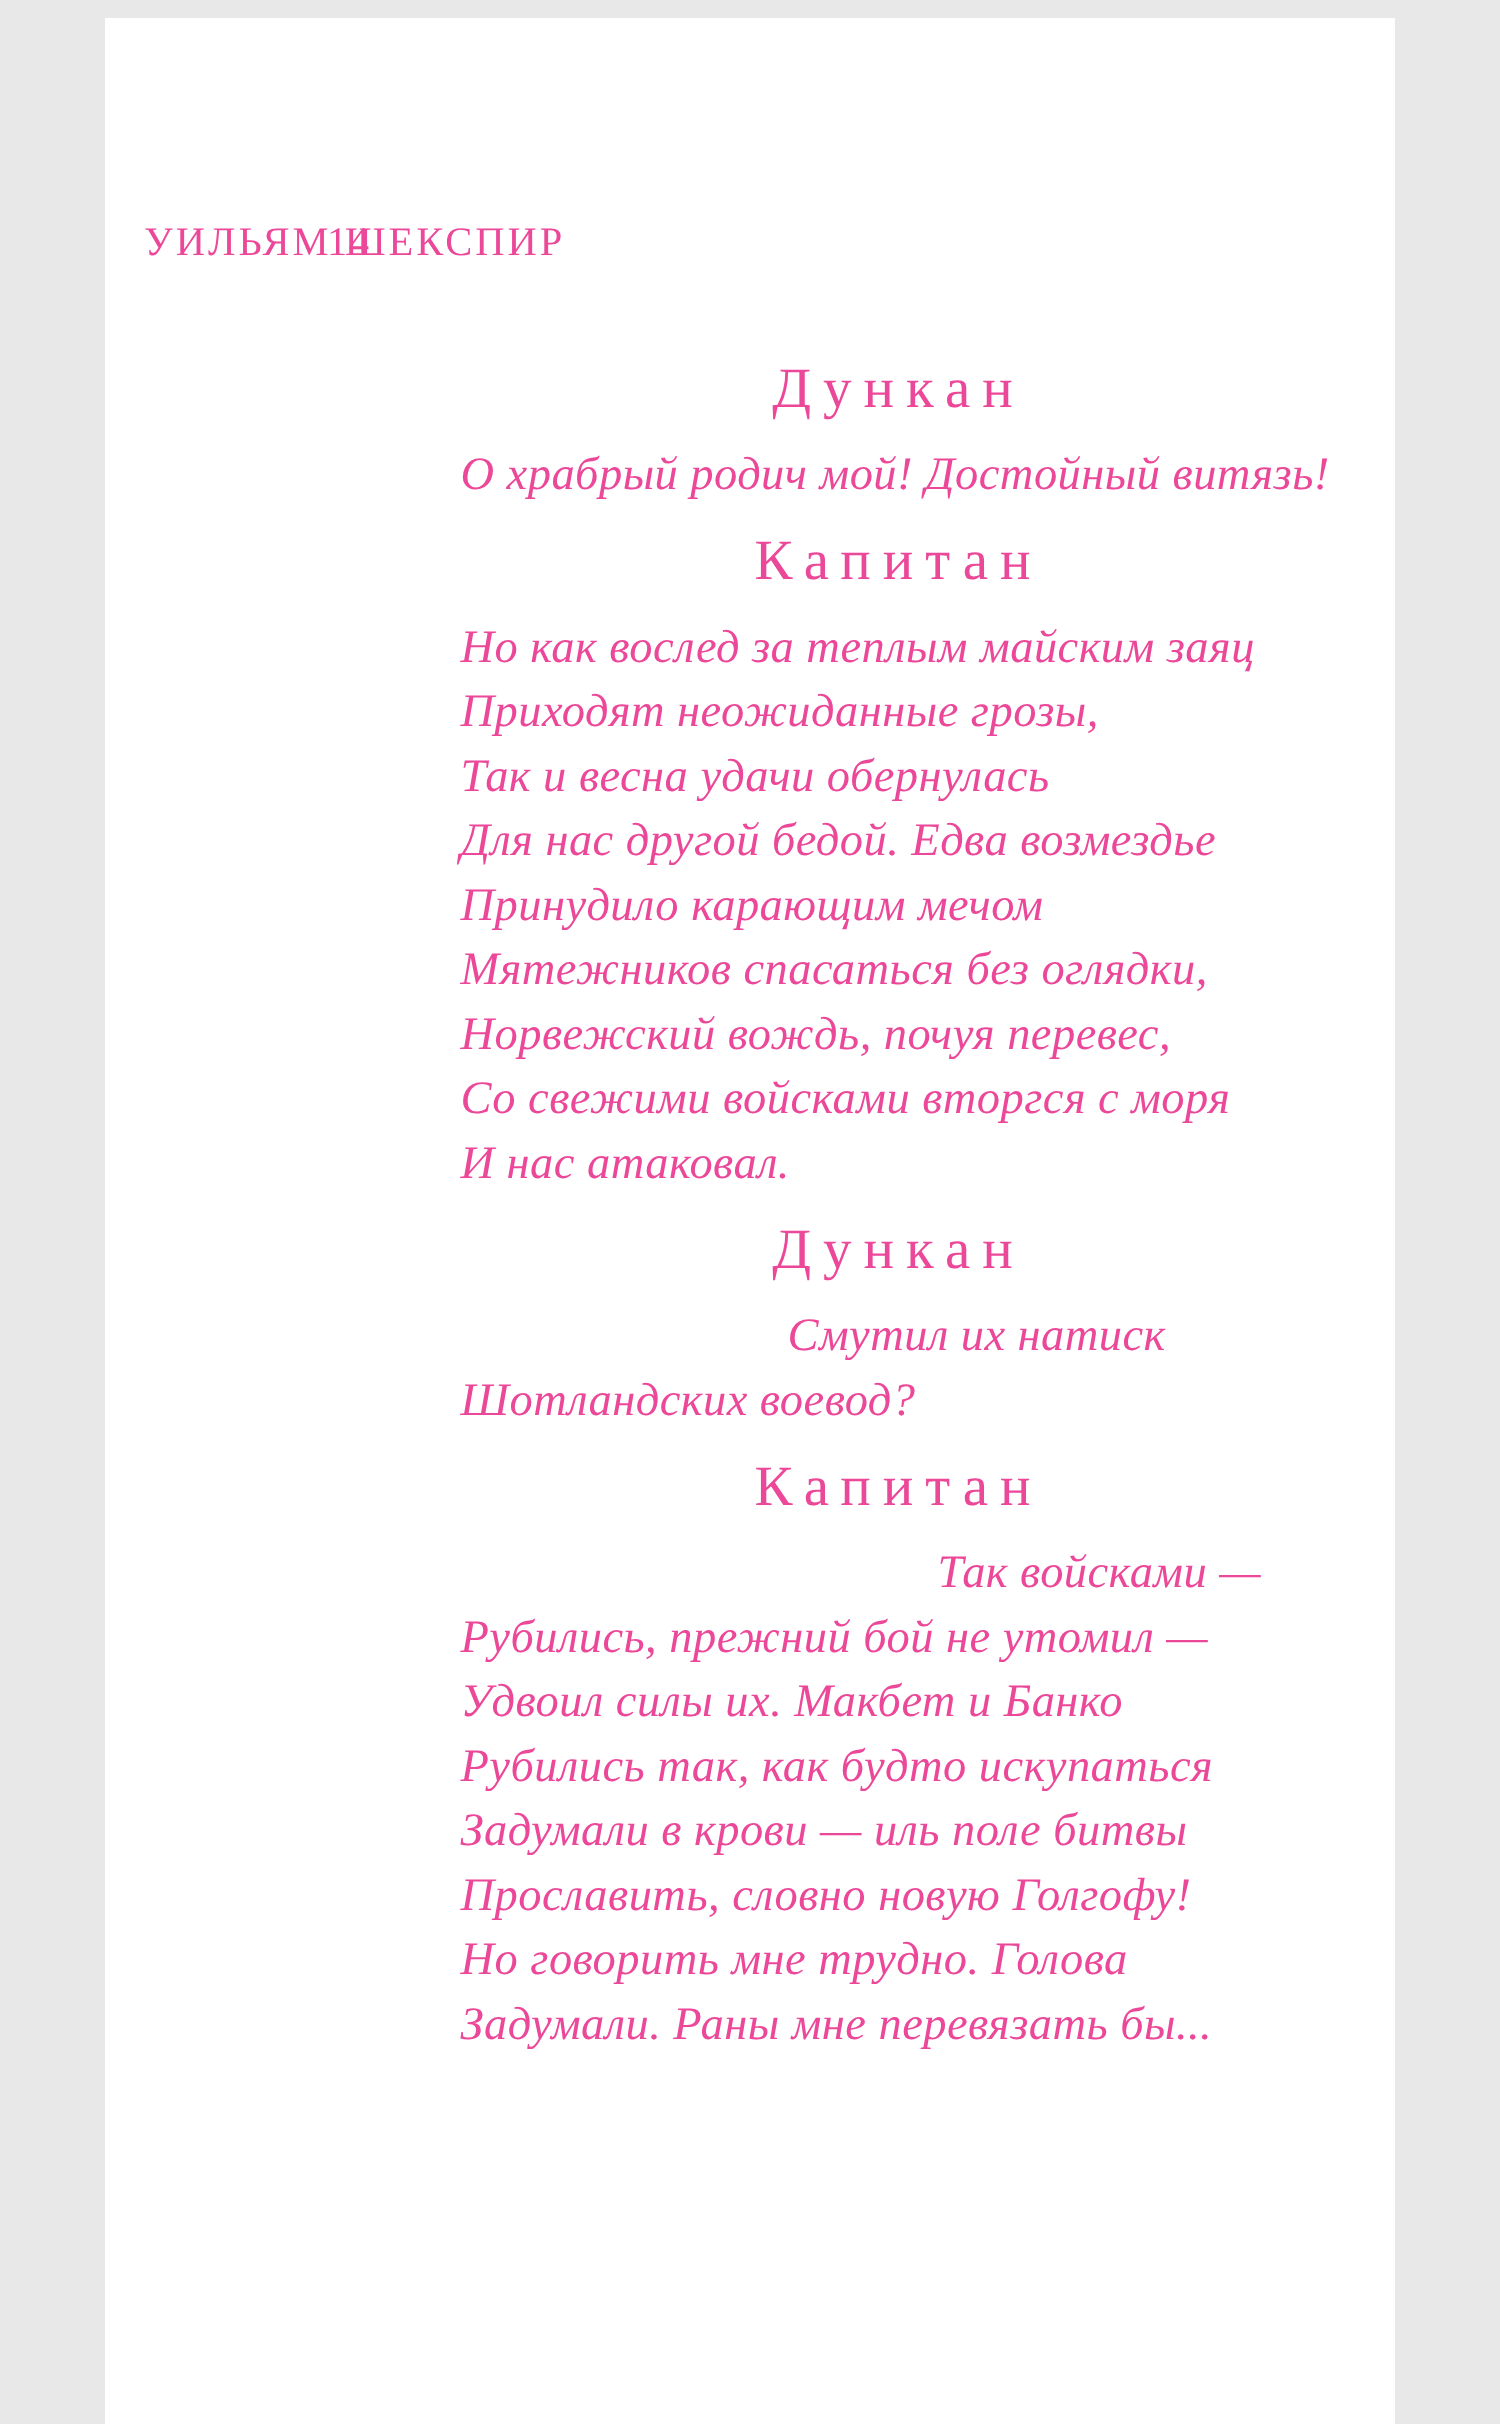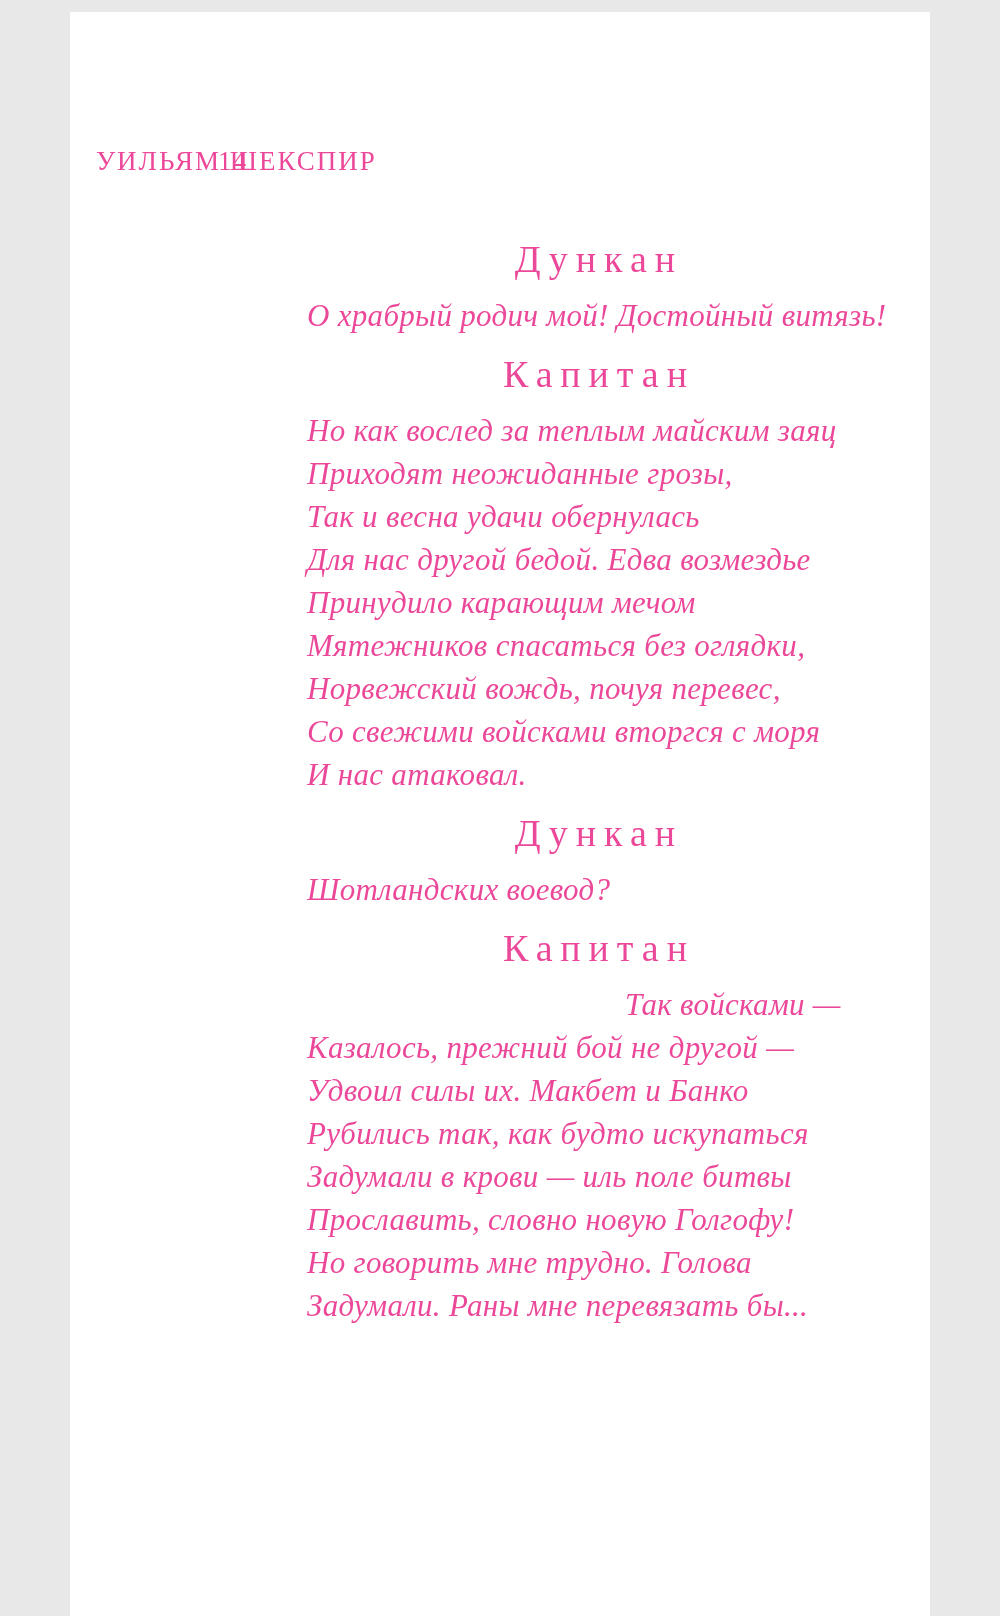--- a/index.html
+++ b/index.html
@@ -91,25 +91,26 @@
     <span class="verse-line">Приходят неожиданные грозы,</span>
     <span class="verse-line">Так и весна удачи обернулась</span>
     <span class="verse-line">Для нас другой бедой. Едва возмездье</span>
     <span class="verse-line">Принудило карающим мечом</span>
     <span class="verse-line">Мятежников спасаться без оглядки,</span>
     <span class="verse-line">Норвежский вождь, почуя перевес,</span>
     <span class="verse-line">Со свежими войсками вторгся с моря</span>
     <span class="verse-line">И нас атаковал.</span>
 
     <span class="speaker-heading">Дункан</span>
+    <span class="verse-line" style="padding-left: 218px;">Смутил их натиск</span>
     <span class="verse-line">Шотландских воевод?</span>
 
     <span class="speaker-heading">Капитан</span>
     <span class="verse-line" style="padding-left: 318px;">Так войсками —</span>
-    <span class="verse-line">Казалось, прежний бой не другой —</span>
+    <span class="verse-line">Рубились, прежний бой не утомил —</span>
     <span class="verse-line">Удвоил силы их. Макбет и Банко</span>
     <span class="verse-line">Рубились так, как будто искупаться</span>
     <span class="verse-line">Задумали в крови — иль поле битвы</span>
     <span class="verse-line">Прославить, словно новую Голгофу!</span>
     <span class="verse-line">Но говорить мне трудно. Голова</span>
     <span class="verse-line">Задумали. Раны мне перевязать бы...</span>
 
   </div>
 </div>
 

